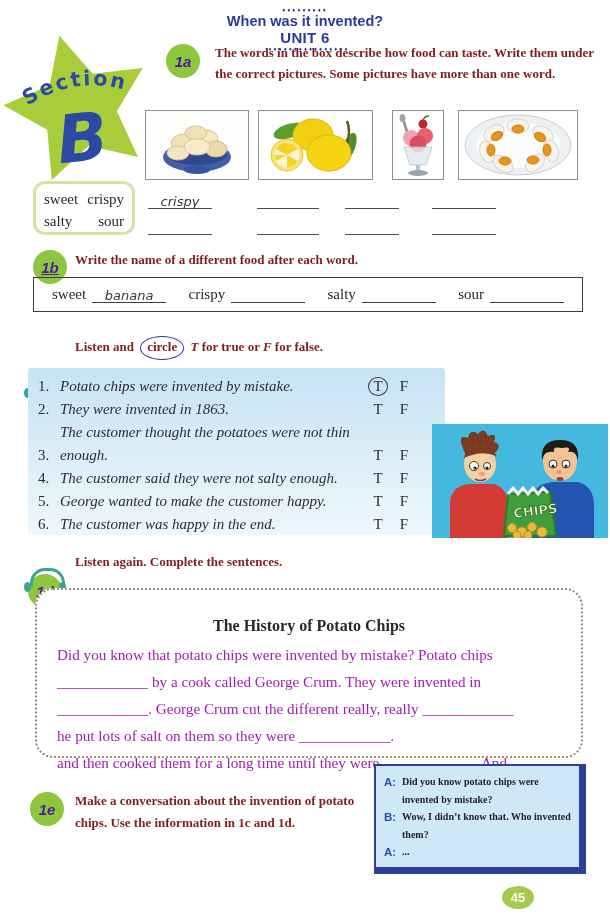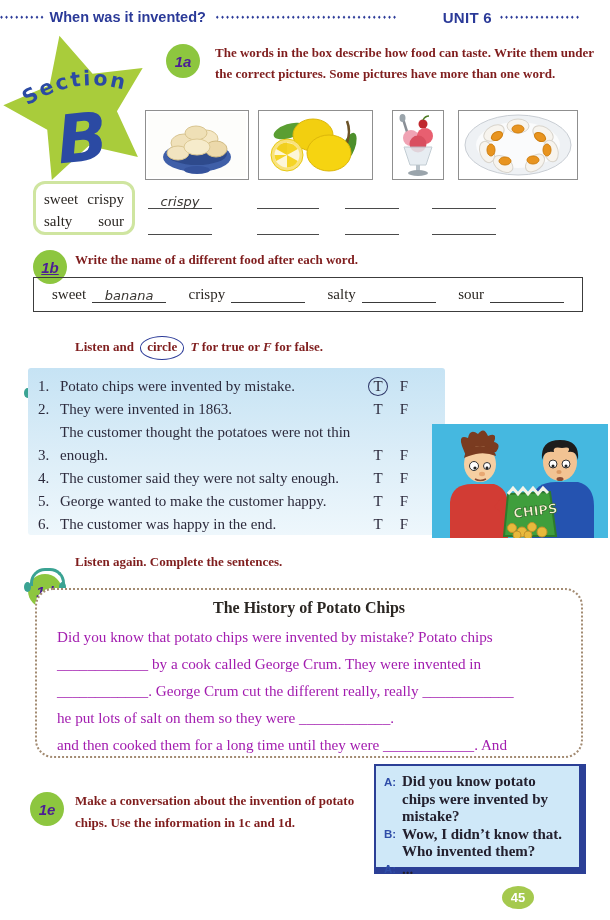--- a/index.html
+++ b/index.html
@@ -10,20 +10,21 @@
     background: #fff;
     font-family: "Liberation Serif", serif;
     color: #2d2a30;
     overflow: hidden;
   }
   
   .header {
     position: absolute; top: 7px; left: 0; width: 610px; height: 20px;
     display: flex; align-items: center; color: #2b3a98;
     font-family: "Liberation Sans", sans-serif;
+    flex-direction: column;
   }
   .dots { font-size: 6px; letter-spacing: 2px; white-space: nowrap; overflow: hidden; flex: 0 0 auto; }
   .dots.mid { flex: 1 1 auto; margin: 0 6px; }
   .dots.right { flex: 0 0 110px; margin-left: 8px; }
   .hdr-title { font-size: 14.5px; font-weight: 600; margin: 0 4px 0 4px; white-space: nowrap; }
   .hdr-unit { font-size: 15px; font-weight: 800; white-space: nowrap; letter-spacing: .3px; }
   
   .star-wrap { position: absolute; left: 0px; top: 26px; width: 158px; height: 160px; }
   
   .badge {
@@ -75,45 +76,45 @@
   }
   .itf { font-style: italic; }
   
   .bluebox {
     position: absolute; left: 28px; top: 368px; width: 417px; height: 167px;
     background: linear-gradient(180deg, #c6e3f4 0%, #ddeef8 55%, #eef7fc 100%);
     border-radius: 3px; padding: 7px 0 0 10px; font-size: 15px; color: #2c2a3c;
   }
   .stmt { display: flex; align-items: flex-end; line-height: 23px; }
   .stmt .num { width: 22px; flex: 0 0 auto; }
-  .stmt .stext { width: 305px; flex: 0 0 auto; }
+  .stmt .stext { width: 305px; flex: 0 0 auto; font-style: italic; }
   .stmt .tf { width: 26px; text-align: center; flex: 0 0 auto; }
   .tf.circled span { border: 1.3px solid #2c3566; border-radius: 50%; padding: 0 4.5px 1px; }
   
   .cartoon { position: absolute; left: 432px; top: 424px; width: 176px; height: 114px; }
   
   .dottedbox {
     position: absolute; left: 35px; top: 588px; width: 548px; height: 170px;
     border: 2px dotted #a38b72; border-radius: 18px; background: #fff;
     padding: 9px 20px 0;
   }
-  .passage-title { text-align: center; font-weight: 700; font-size: 16px; color: #2b2723; margin-bottom: 6px; }
+  .passage-title { text-align: center; font-weight: 700; font-size: 16px; color: #2b2723; margin-bottom: 6px; margin-top: 18px; }
   .passage-line { font-size: 15.2px; line-height: 27px; white-space: nowrap; color: #a21caf; }
   
   .dialog {
     position: absolute; left: 374px; top: 764px; width: 212px; height: 110px;
     background: #cfe8f8; border: solid #2b3f96; border-width: 2px 7px 7px 2px;
     padding: 7px 8px 0 8px;
   }
   .dlg-line { display: flex; }
   .dlg-label {
     flex: 0 0 18px; color: #2f4da8; font: 700 11.5px "Liberation Sans", sans-serif;
     padding-top: 2.5px;
   }
-  .dlg-text { font-size: 15px; font-weight: 600; line-height: 17.5px; color: #23202e; }
+  .dlg-text { font-size: 10px; font-weight: 600; line-height: 17.5px; color: #23202e; }
   
   .pagenum {
     position: absolute; left: 502px; top: 886px; width: 32px; height: 23px;
     background: #a5c94e; border-radius: 50%;
     color: #fff; font: 700 13px "Liberation Sans", sans-serif;
     display: flex; align-items: center; justify-content: center;
   }
 </style>
 </head>
 <body>

